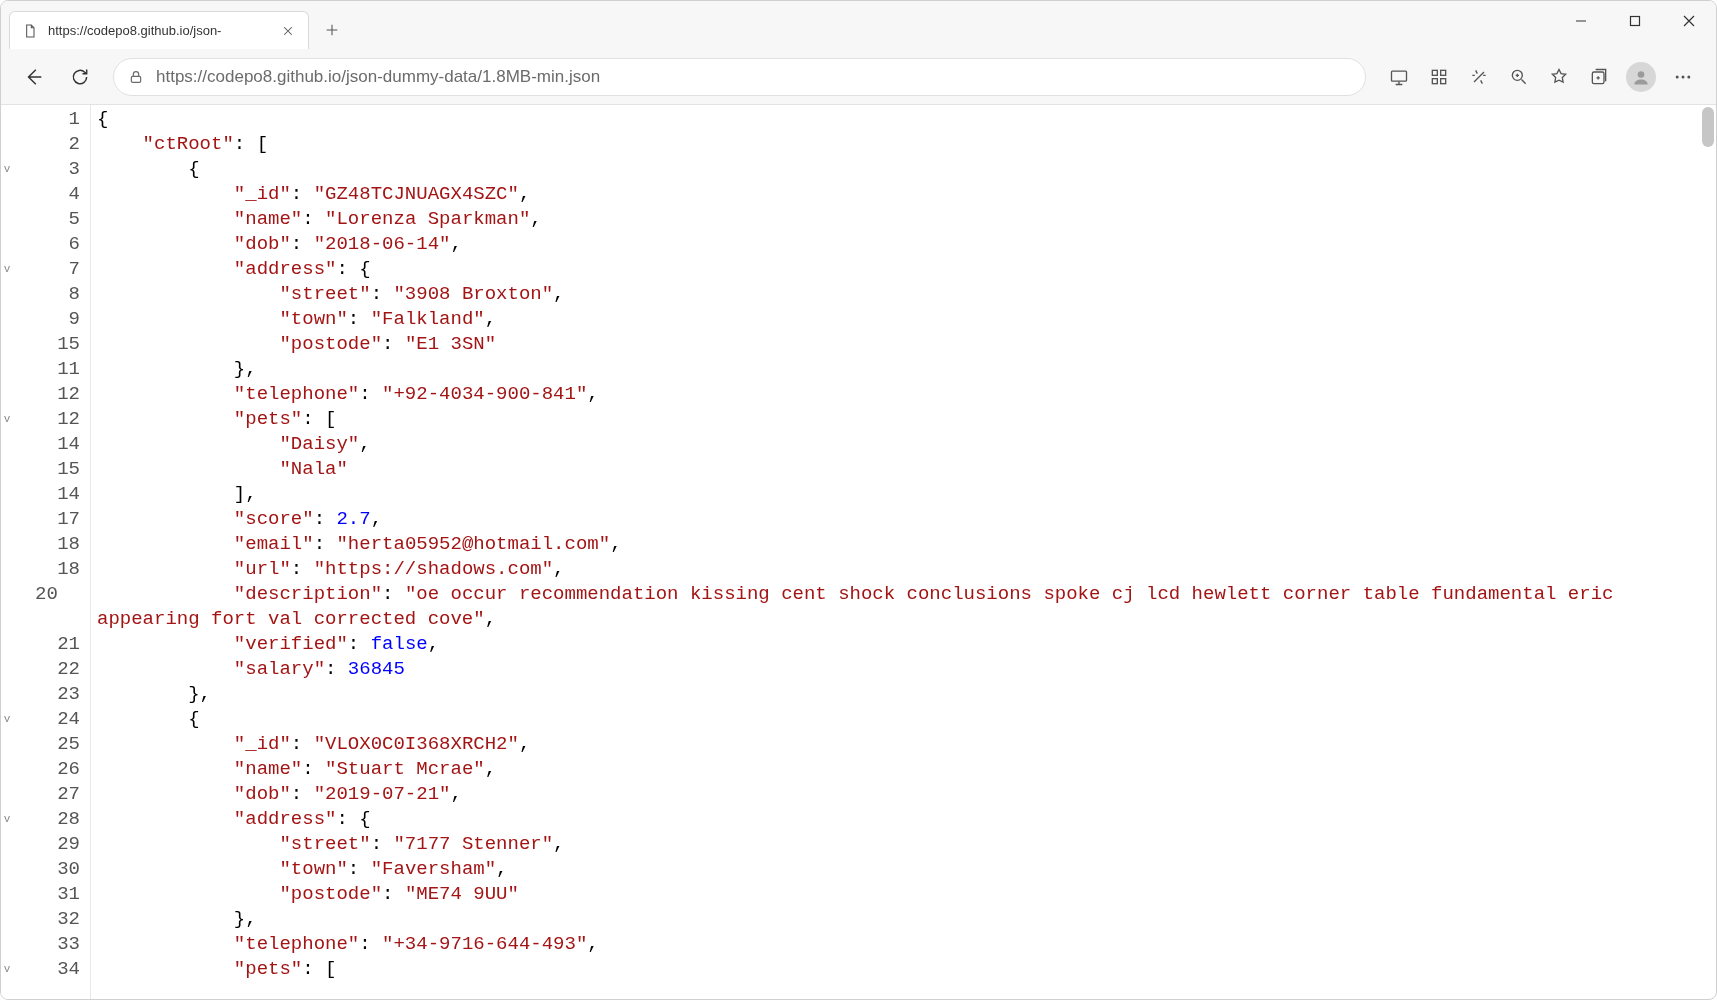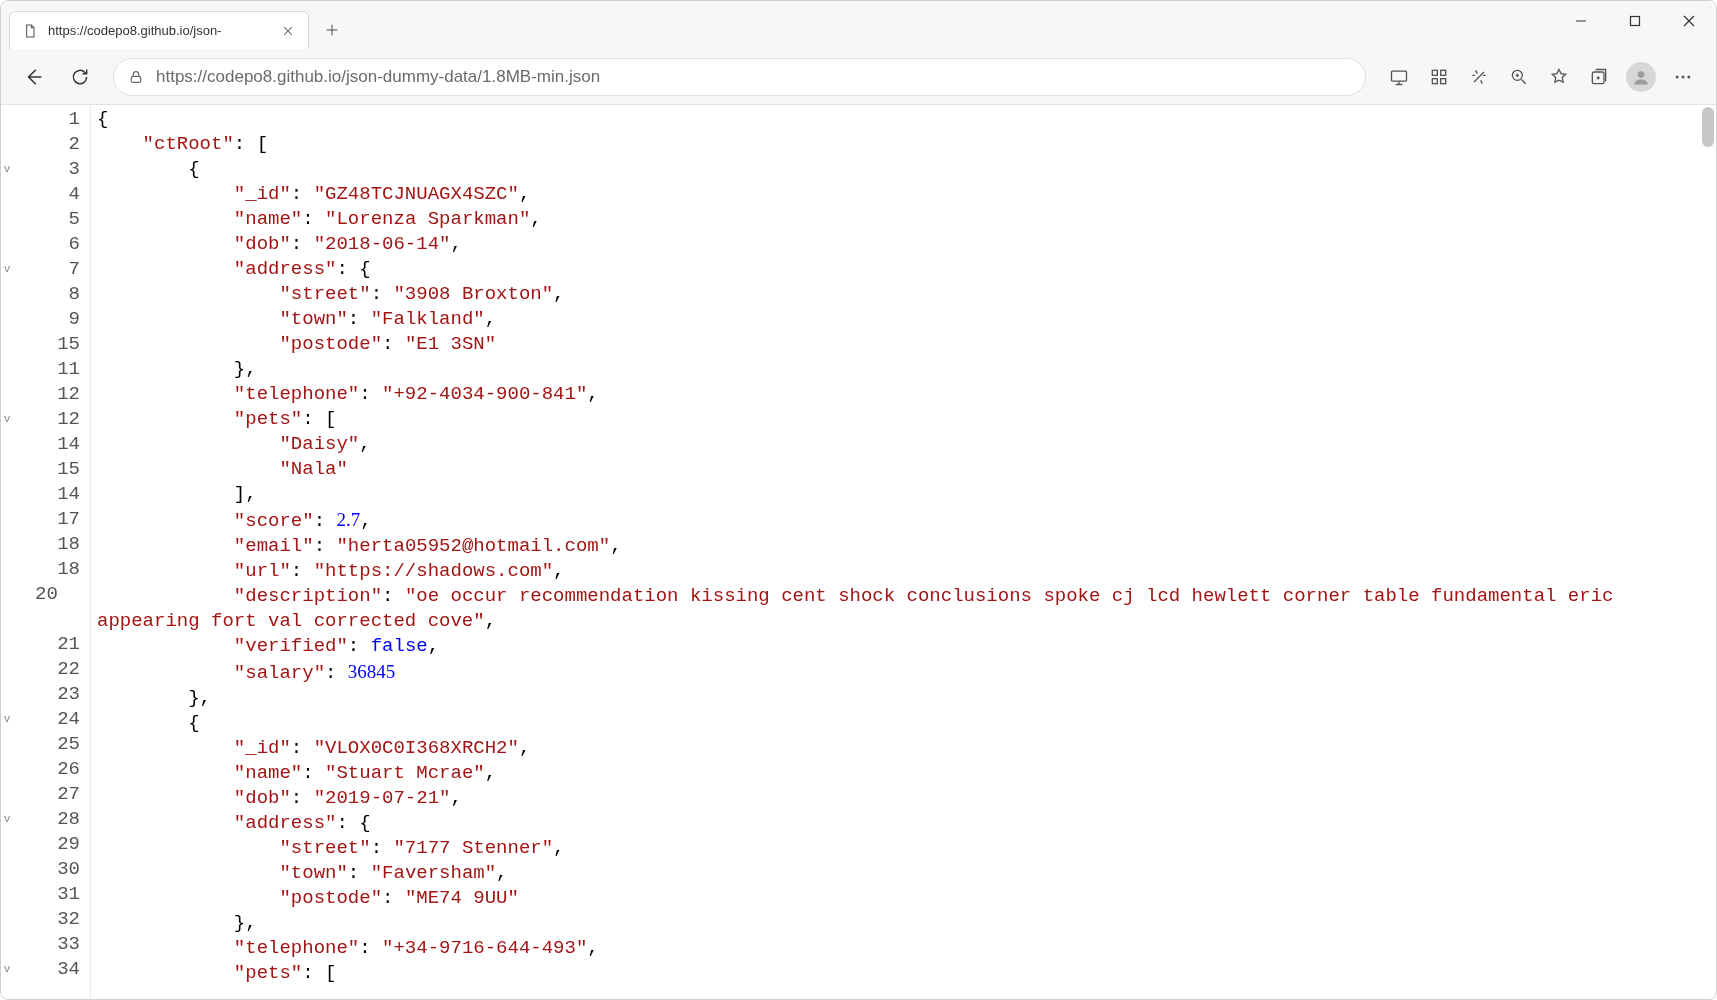--- a/index.html
+++ b/index.html
@@ -192,21 +192,21 @@
       font-size: 19px;
       line-height: 25px;
       padding: 2px 6px 0 6px;
       white-space: pre-wrap;
       word-break: break-word;
       overflow: hidden;
     }
     .code-line { min-height: 25px; }
     .wrap-line { min-height: 50px; }
     .tok-str { color: #a31515; }
-    .tok-num { color: #0000ff; font-family: Liberation Serif, serif; }
+    .tok-num { color: #0000ff; }
     .tok-bool { color: #0000ff; }
     .tok-plain { color: #000; }
     .scrollbar {
       position: absolute;
       right: 2px;
       top: 2px;
       width: 12px;
       height: 40px;
       background: #c6c6c6;
       border-radius: 6px;

